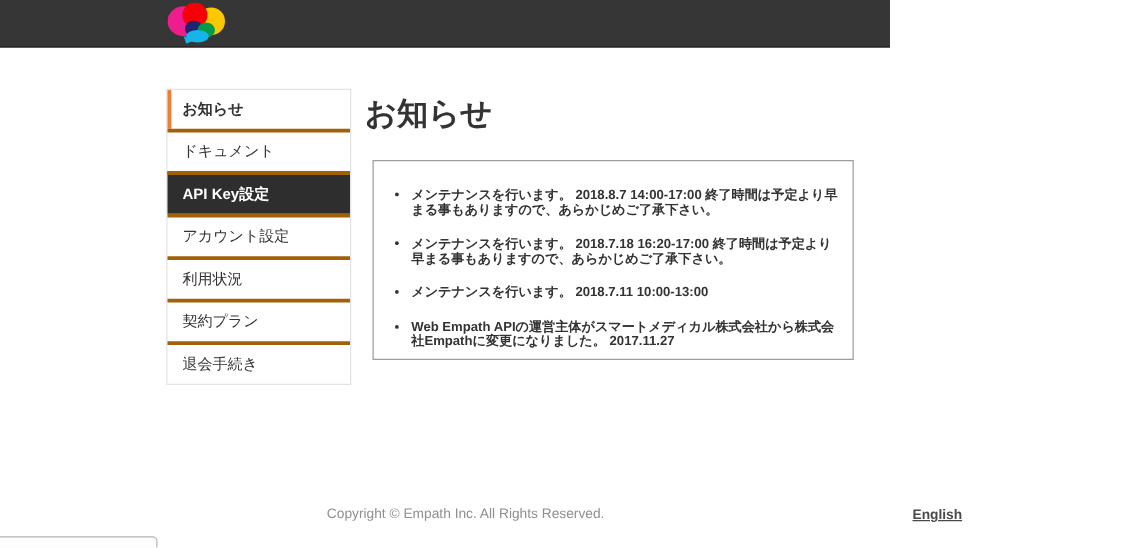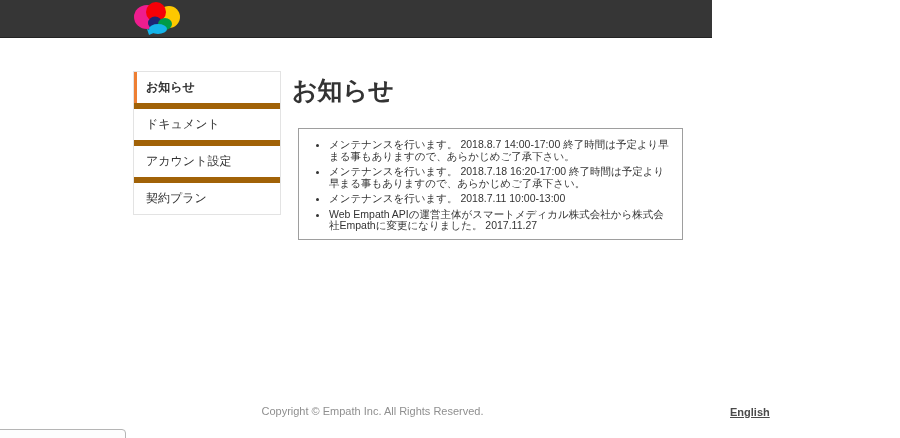--- a/index.html
+++ b/index.html
@@ -37,21 +37,21 @@
     width: 148px;
     background: #ffffff;
     border: 1px solid #e3e3e3;
   }
   .side-item {
     display: block;
     padding: 9px 8px 9px 12px;
     font-size: 12px;
     line-height: 13px;
     color: #333;
-    border-top: 6px solid #a16207;
+    border-top: 3px solid #a16207;
     cursor: pointer;
     white-space: nowrap;
   }
   .side-item:first-child { border-top: none; }
   .side-item.active {
     border-left: 3px solid #ee7f33;
     padding-left: 9px;
     font-weight: bold;
   }
   .side-item.highlighted {
@@ -70,21 +70,21 @@
     width: 385px; min-height: 82px;
     border: 1px solid #9e9e9e;
     background: #ffffff;
     padding: 6px 8px 6px 0;
   }
   .notice-box ul {
     margin: 0; padding-left: 30px;
     font-size: 10.5px; line-height: 11.5px;
     color: #333;
   }
-  .notice-box li { margin: 4px 0 1px 0; }
+  .notice-box li { margin: 16px 0 1px 0; font-weight: bold; }
 
   
   .footer-copyright {
     position: absolute; left: 0; top: 405px;
     width: 745px; text-align: center;
     font-size: 11px; color: #8f8f8f;
   }
   .language-link {
     position: absolute; left: 730px; top: 406px;
     font-size: 11px; font-weight: bold; color: #4a4a4a;
@@ -114,22 +114,25 @@
       <polygon points="13,27 22,30 15,33" fill="#15b4e9"></polygon>
       <ellipse cx="24" cy="27" rx="9" ry="5" fill="#15b4e9"></ellipse>
     </svg>
   </div>
   <a class="logout-link">ログアウト</a>
 </div>
 
 <nav class="sidebar">
   <div class="side-item active">お知らせ</div>
   <div class="side-item">ドキュメント</div>
+  <div class="side-item highlighted">API Key設定</div>
   <div class="side-item">アカウント設定</div>
+  <div class="side-item">利用状況</div>
   <div class="side-item">契約プラン</div>
+  <div class="side-item">退会手続き</div>
 </nav>
 
 <h1 class="page-title">お知らせ</h1>
 
 <div class="notice-box">
   <ul>
     <li>メンテナンスを行います。 2018.8.7 14:00-17:00 終了時間は予定より早まる事もありますので、あらかじめご了承下さい。</li>
     <li>メンテナンスを行います。 2018.7.18 16:20-17:00 終了時間は予定より早まる事もありますので、あらかじめご了承下さい。</li>
     <li>メンテナンスを行います。 2018.7.11 10:00-13:00</li>
     <li>Web Empath APIの運営主体がスマートメディカル株式会社から株式会社Empathに変更になりました。 2017.11.27</li>

